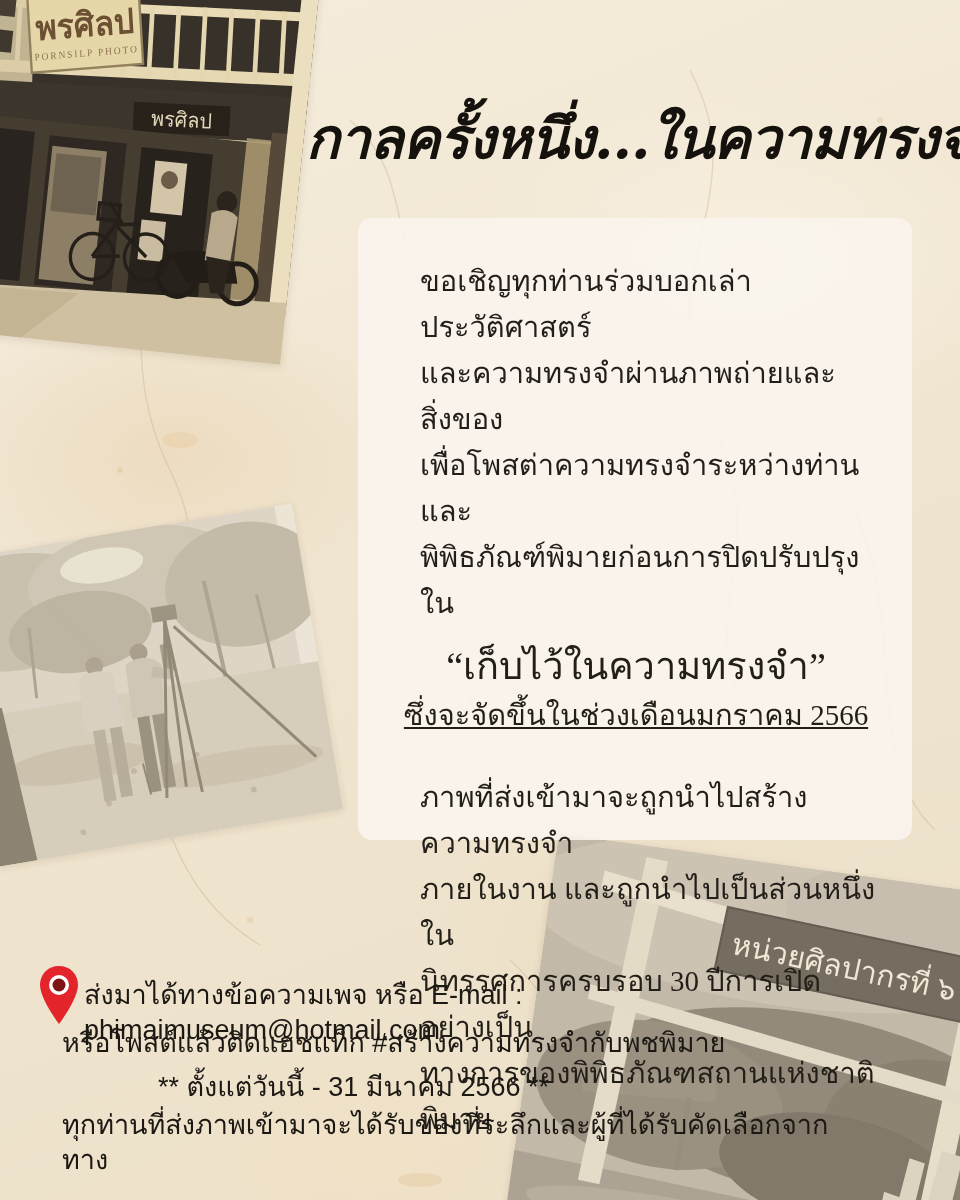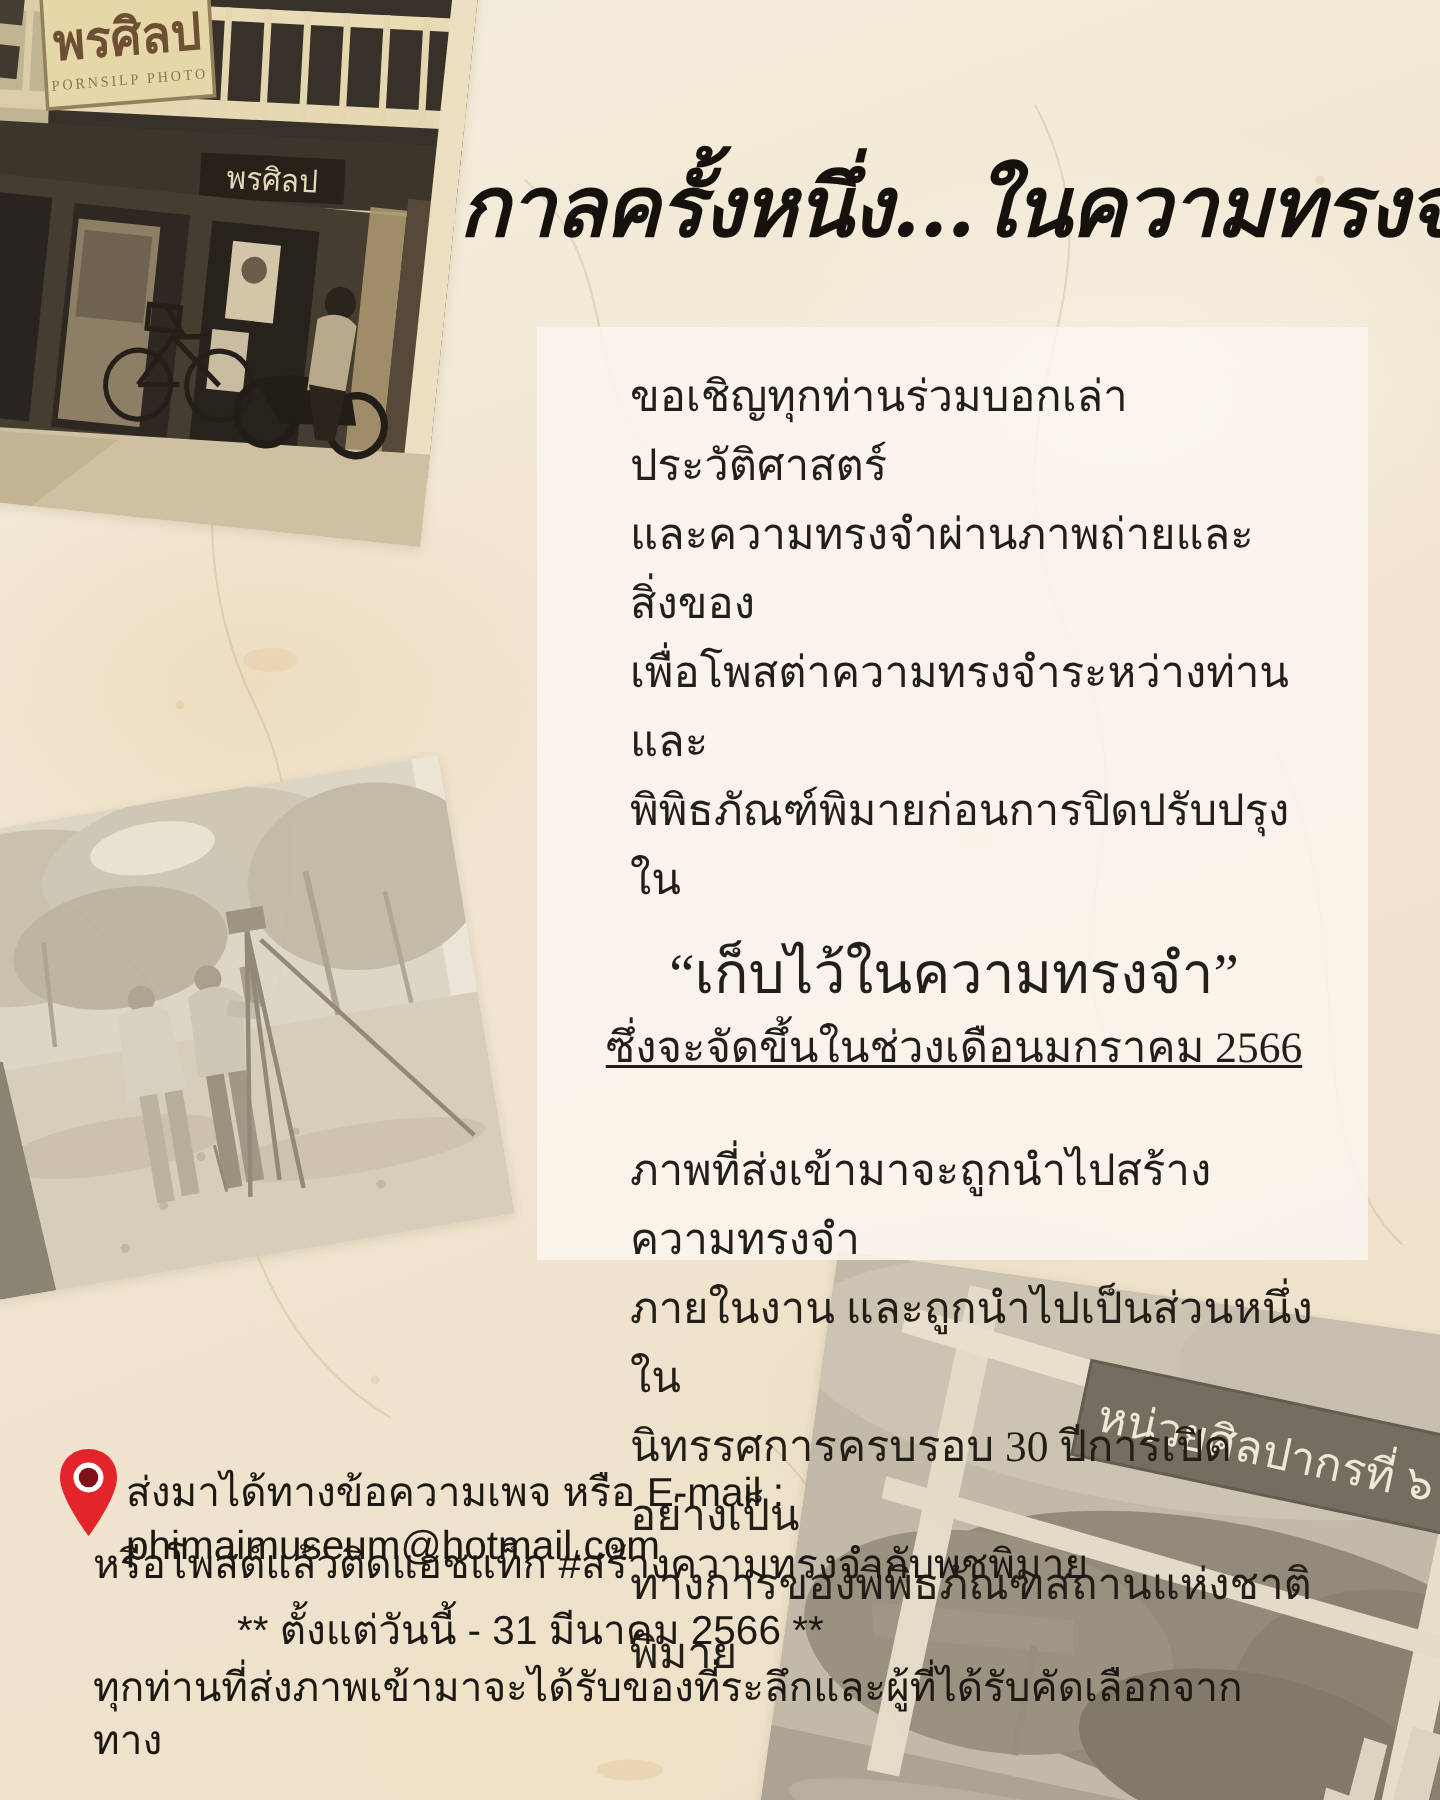--- a/index.html
+++ b/index.html
@@ -20,22 +20,22 @@
   .photo-shopfront{left:-38px;top:-52px;width:340px;height:400px;transform:rotate(6deg);z-index:1;}
   .photo-survey{left:-30px;top:530px;width:350px;height:310px;transform:rotate(-9.5deg);z-index:1;opacity:.92;}
   .photo-gate{left:530px;top:865px;width:480px;height:380px;transform:rotate(8deg);z-index:1;opacity:.95;}
   .title{
     position:absolute;left:306px;top:96px;z-index:3;margin:0;white-space:nowrap;
     font:italic 700 56px/1.5 "DejaVu Serif","Liberation Serif",serif;
     color:#15110c;letter-spacing:-1px;
   }
   .info-box{
     position:absolute;left:358px;top:218px;width:554px;height:622px;z-index:2;
-    background:rgba(249,244,237,.9);border-radius:0;
-    padding:24px 34px 0 62px;box-sizing:border-box;
+    background:rgba(249,244,237,.9);border-radius:14px;
+    padding:40px 34px 0 62px;box-sizing:border-box;
   }
   .info-box p{margin:0;font:29px/46px "Liberation Serif","DejaVu Serif",serif;color:#221e18;}
   .event-name{font-size:38px !important;line-height:52px !important;font-style:italic;text-align:center;margin:14px 0 0 -26px !important;}
   .event-schedule{text-align:center;margin-left:-26px !important;text-decoration:underline;}
   .para2-start{margin-top:36px !important;}
   .contact{position:absolute;left:0;top:0;width:868px;height:1200px;z-index:3;pointer-events:none;}
   .contact p{position:absolute;margin:0;font:27px/1.3 "Liberation Sans","DejaVu Sans",sans-serif;color:#1c1813;}
   .c-l1{left:84px;top:978px;}
   .c-l2{left:62px;top:1026px;}
   .c-l3{left:158px;top:1070px;}

